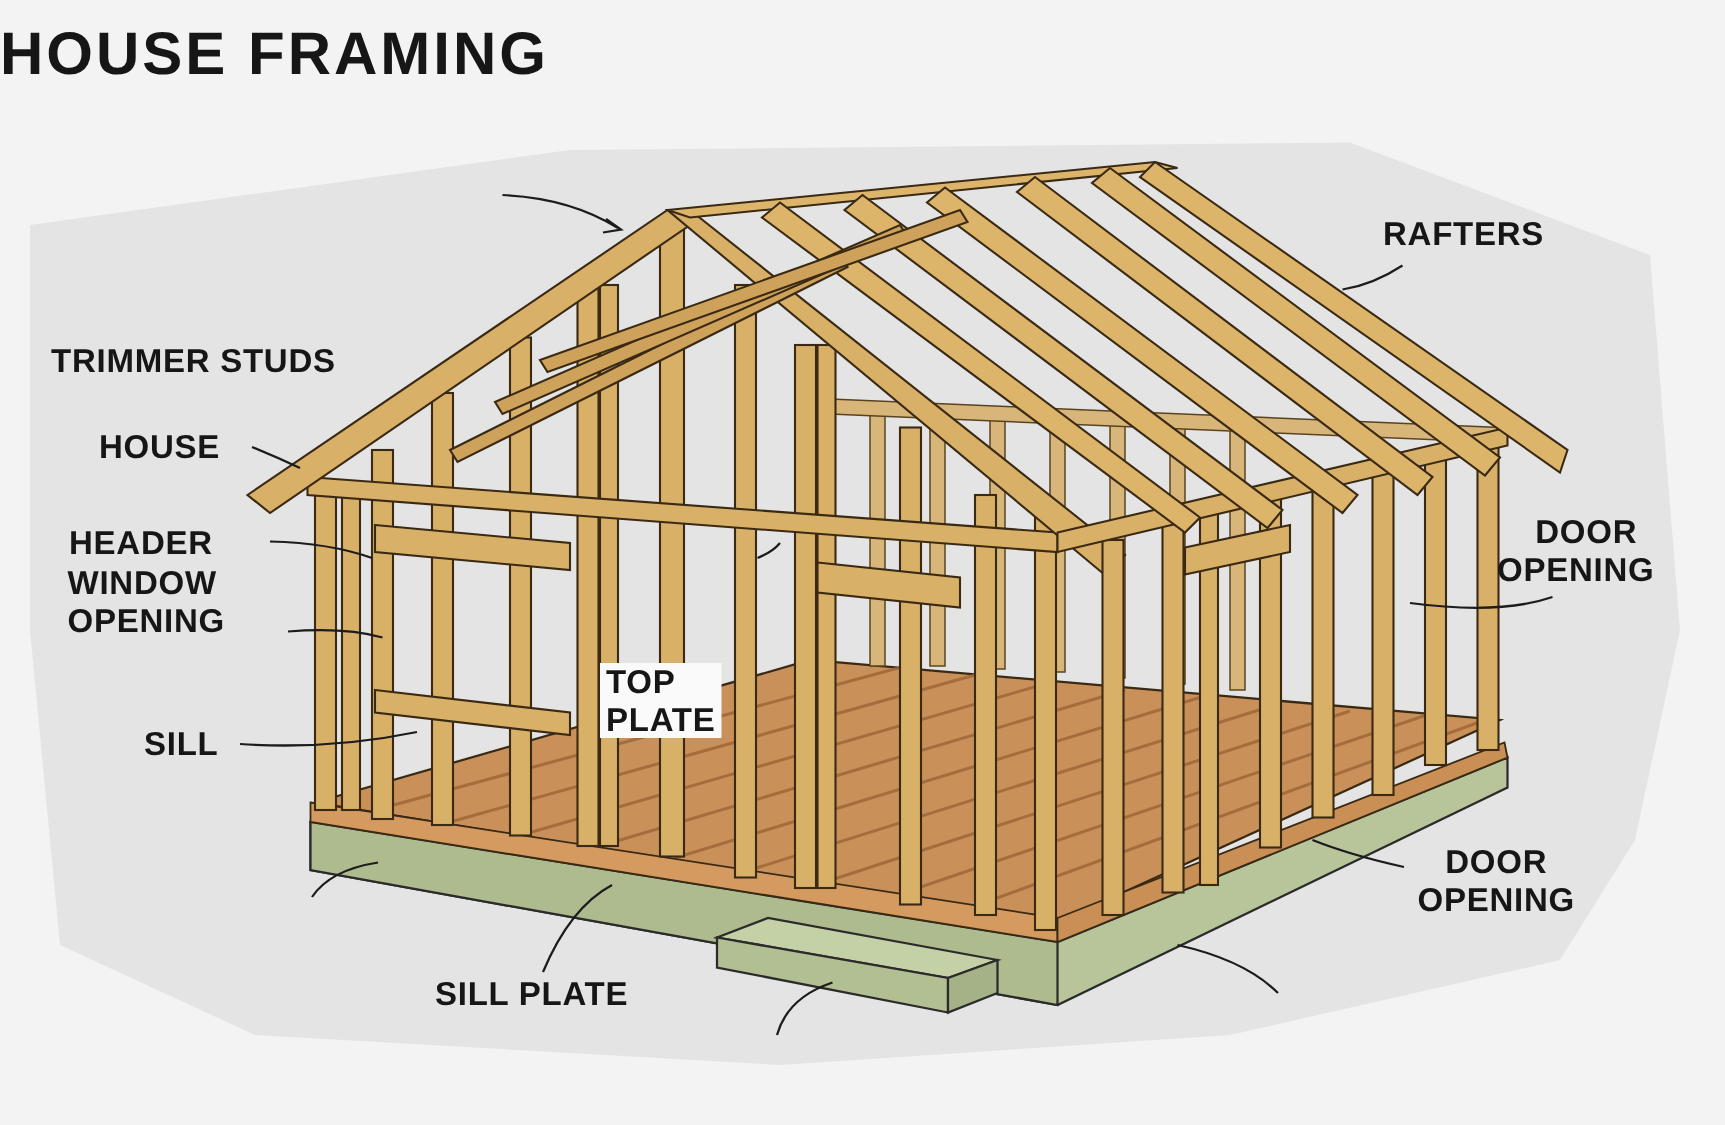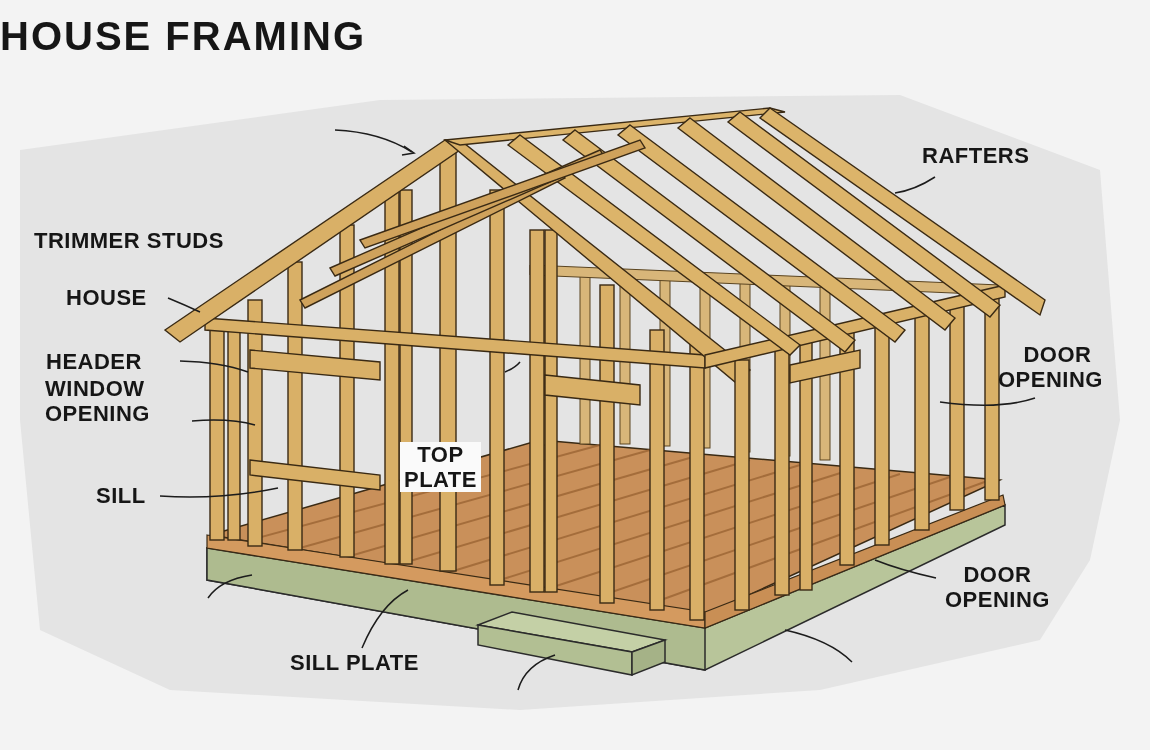--- a/index.html
+++ b/index.html
@@ -11,21 +11,21 @@
     }
     #stage { position: absolute; left: 0; top: 0; width: 1150px; height: 750px; }
     .title {
       position: absolute; left: 0; top: 14px; width: 984px; text-align: left;
       font-size: 40px; font-weight: 900; letter-spacing: 2px; color: #161616;
     }
     .lbl {
       position: absolute; font-weight: 900; color: #161616;
       font-size: 22px; line-height: 25px; letter-spacing: 0.5px; white-space: nowrap;
     }
-    .lbl.box { background: #fafafa; padding: 0 4px; text-align: center; }
+    .lbl.box { background: #fafafa; padding: 0 4px; text-align: left; }
   </style>
 </head>
 <body>
 
 <div id="stage">
 
   <svg width="1150" height="750" viewBox="0 0 1150 750" style="position:absolute;left:0;top:0">
 
     <path d="M20 150 L380 100 L900 95 L1100 170 L1120 420 L1090 560 L1040 640 L820 690 L520 710 L170 690 L40 630 L20 420 Z" fill="#e4e4e4"></path>
 

